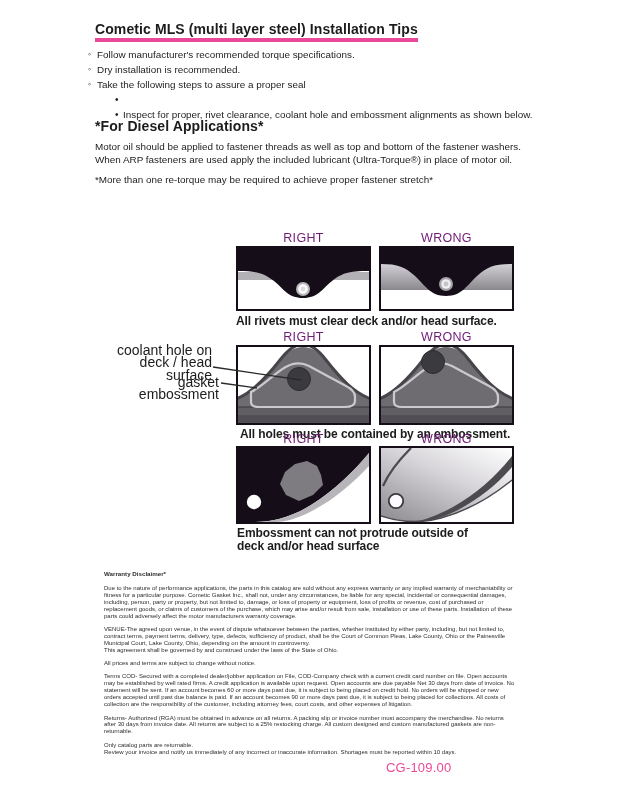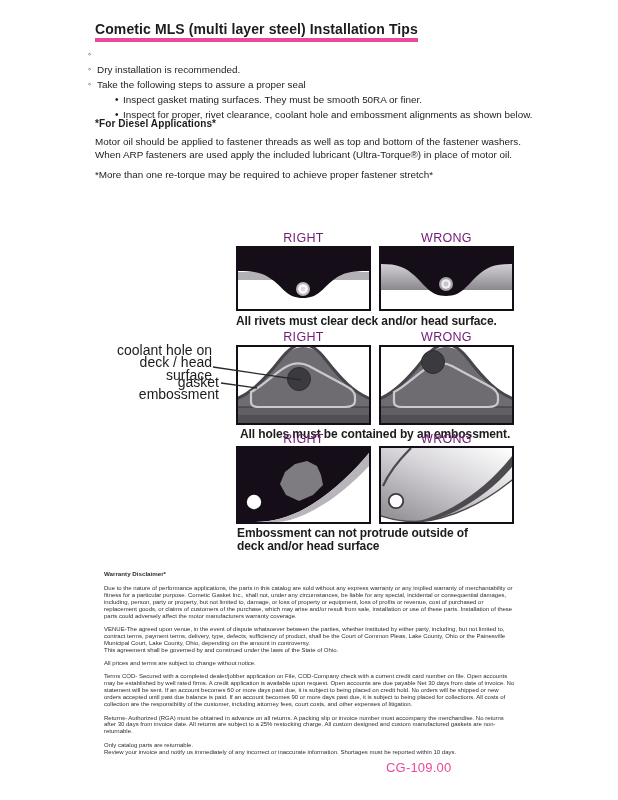--- a/index.html
+++ b/index.html
@@ -12,21 +12,21 @@
   .title { display:inline-block; margin-left:7px; font-size:14px; font-weight:bold;
            letter-spacing:0.1px; border-bottom:4px solid #ec4899; padding-bottom:1px; }
   .bullets { margin-top:5px; font-size:9.9px; }
   .b-row { display:flex; line-height:15px; }
   .b-marker { width:9px; flex:0 0 9px; font-size:9px; color:#1c1c1c; }
   .b-row.sub { margin-left:27px; }
   .b-row.sub .b-marker { width:8px; flex:0 0 8px; font-size:10px; }
 
   
   .diesel { position:absolute; left:95px; top:118px; width:444px; }
-  .d-head { font-size:10px; font-weight:bold; letter-spacing:0.1px; }
+  .d-head { font-size:14px; font-weight:bold; letter-spacing:0.1px; }
   .d-para { margin-top:6px; font-size:9.9px; line-height:13.3px; }
 
   
   .hdr { position:absolute; width:135px; text-align:center; font-size:12.5px; color:#701a75; letter-spacing:0.3px; }
   .dbox { position:absolute; width:135px; border:2px solid #150d18; background:#fff; }
   .dbox svg { display:block; width:100%; height:100%; }
   .cap { position:absolute; font-size:12px; font-weight:bold; line-height:12.5px; letter-spacing:-0.1px; }
   .lbl { position:absolute; text-align:right; font-size:14px; line-height:12.3px; }
   .pointer-overlay { position:absolute; left:205px; top:338px; width:110px; height:60px; z-index:5; }
 
@@ -41,32 +41,32 @@
 </head>
 <body>
 
 <div class="page">
 
   <div class="topblock">
     <div class="title">Cometic MLS (multi layer steel) Installation Tips</div>
     <div class="bullets">
       <div class="b-row">
         <span class="b-marker">◦</span>
+        <span>Follow manufacturer's recommended torque specifications.</span>
       </div>
       <div class="b-row">
         <span class="b-marker">◦</span>
         <span>Dry installation is recommended.</span>
       </div>
       <div class="b-row">
         <span class="b-marker">◦</span>
         <span>Take the following steps to assure a proper seal</span>
       </div>
       <div class="b-row sub">
         <span class="b-marker">•</span>
-        <span>Inspect gasket mating surfaces.  They must be smooth 50RA or finer.</span>
       </div>
       <div class="b-row sub">
         <span class="b-marker">•</span>
         <span>Inspect for proper, rivet clearance, coolant hole and embossment alignments as shown below.</span>
       </div>
     </div>
   </div>
 
   <div class="diesel">
     <div class="d-head">*For Diesel Applications*</div>

